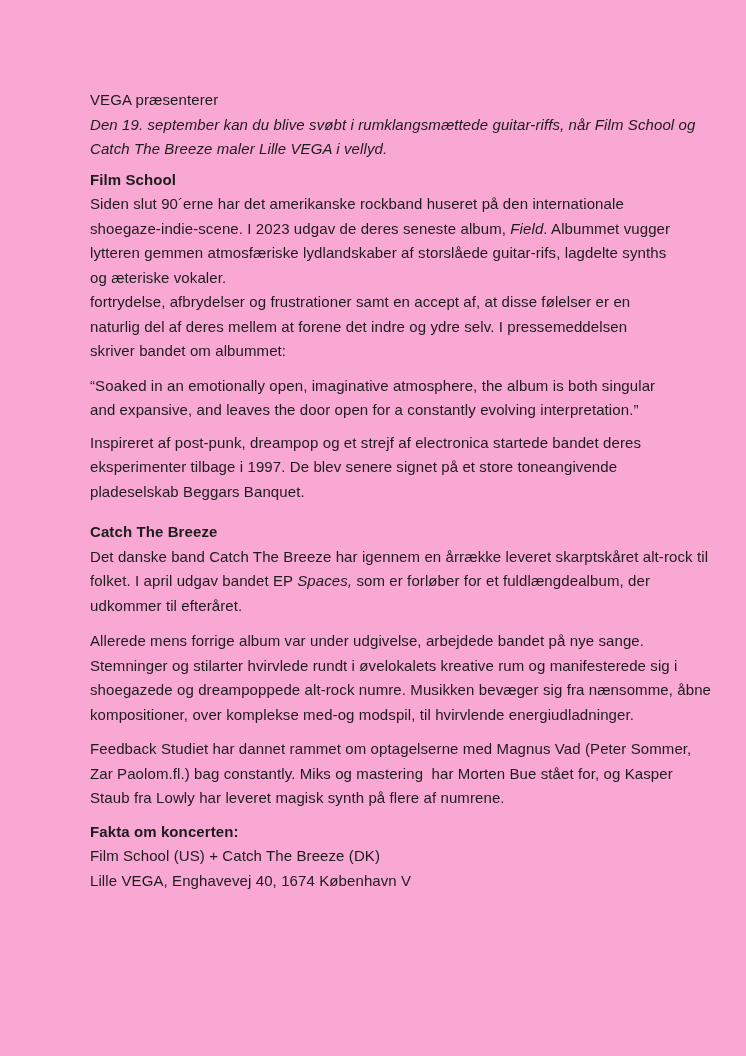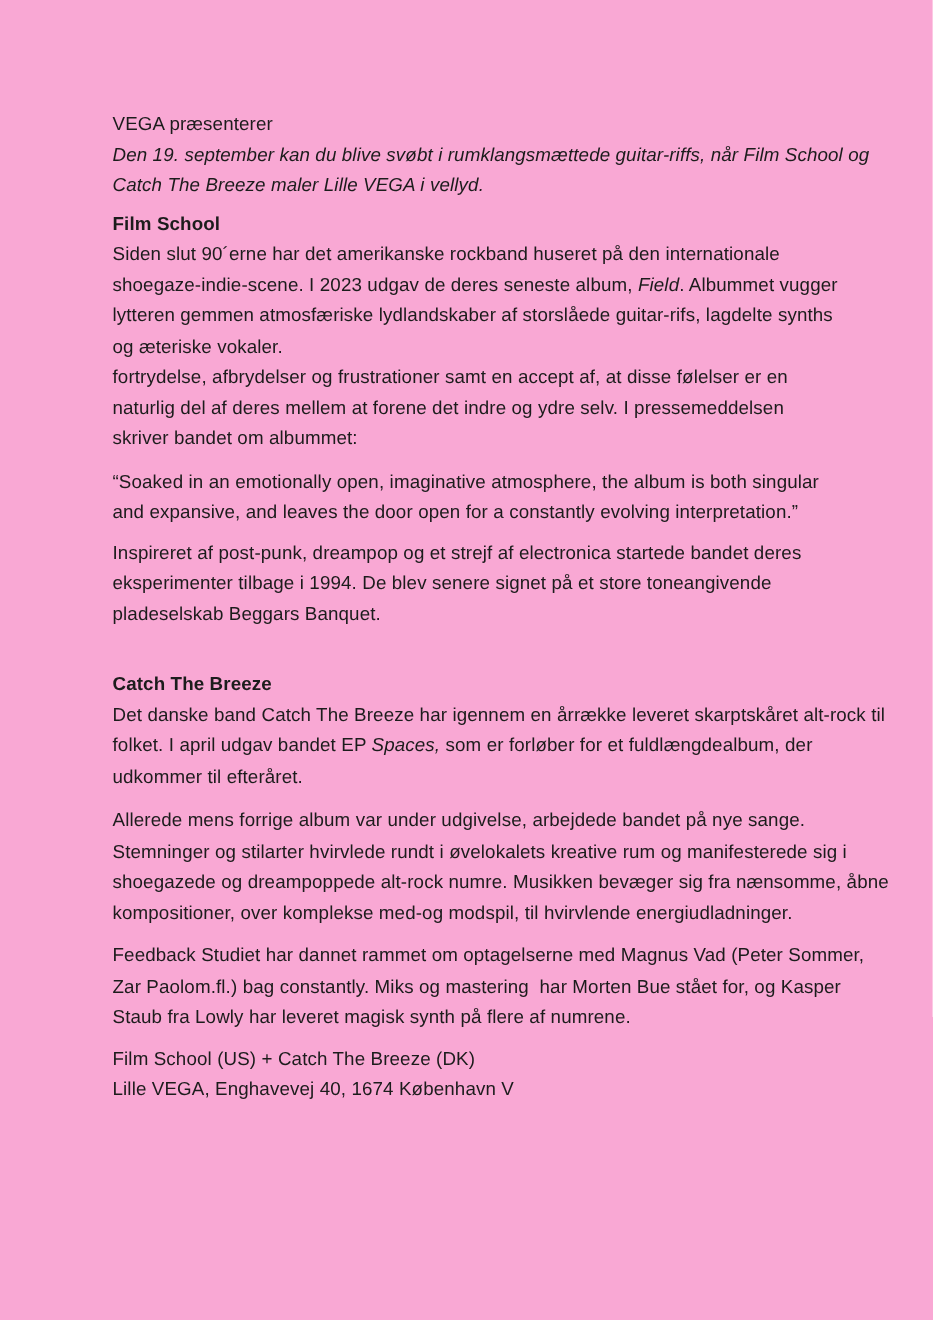--- a/index.html
+++ b/index.html
@@ -25,21 +25,21 @@
   }
   .ln {
     white-space: pre;
     letter-spacing: 0.1px;
   }
   .b { font-weight: 700; }
   .i { font-style: italic; }
   .block { margin: 0; }
   #b-header      { margin-bottom: 6px; }
   #b-fs-quote    { margin-top: 10px; margin-bottom: 8px; }
-  #b-fs-p3       { margin-bottom: 32px; }
+  #b-fs-p3       { margin-bottom: 16px; }
   #b-ctb         { margin-bottom: 11px; }
   #b-ctb-p2      { margin-bottom: 10px; }
   #b-ctb-p3      { margin-bottom: 9px; }
 </style>
 </head>
 <body>
 
 <div class="page">
 
   <div class="block" id="b-header">
@@ -62,21 +62,21 @@
     <div class="ln">skriver bandet om albummet:</div>
   </div>
 
   <div class="block" id="b-fs-quote">
     <div class="ln">“Soaked in an emotionally open, imaginative atmosphere, the album is both singular</div>
     <div class="ln">and expansive, and leaves the door open for a constantly evolving interpretation.”</div>
   </div>
 
   <div class="block" id="b-fs-p3">
     <div class="ln">Inspireret af post-punk, dreampop og et strejf af electronica startede bandet deres</div>
-    <div class="ln">eksperimenter tilbage i 1994. De blev senere signet på et store toneangivende</div>
+    <div class="ln">eksperimenter tilbage i 1997. De blev senere signet på et store toneangivende</div>
     <div class="ln">pladeselskab Beggars Banquet.</div>
   </div>
 
   <div class="block" id="b-ctb">
     <div class="ln b">Catch The Breeze</div>
     <div class="ln">Det danske band Catch The Breeze har igennem en årrække leveret skarptskåret alt-rock til</div>
     <div class="ln"><span>folket. I april udgav bandet EP </span><span class="i">Spaces,</span><span> som er forløber for et fuldlængdealbum, der</span></div>
     <div class="ln">udkommer til efteråret.</div>
   </div>
 
@@ -87,17 +87,18 @@
     <div class="ln">kompositioner, over komplekse med-og modspil, til hvirvlende energiudladninger.</div>
   </div>
 
   <div class="block" id="b-ctb-p3">
     <div class="ln">Feedback Studiet har dannet rammet om optagelserne med Magnus Vad (Peter Sommer,</div>
     <div class="ln">Zar Paolom.fl.) bag constantly. Miks og mastering  har Morten Bue stået for, og Kasper</div>
     <div class="ln">Staub fra Lowly har leveret magisk synth på flere af numrene.</div>
   </div>
 
   <div class="block" id="b-facts">
+    <div class="ln b">Fakta om koncerten:</div>
     <div class="ln">Film School (US) + Catch The Breeze (DK)</div>
     <div class="ln">Lille VEGA, Enghavevej 40, 1674 København V</div>
   </div>
 
 </div>
 
 </body></html>

